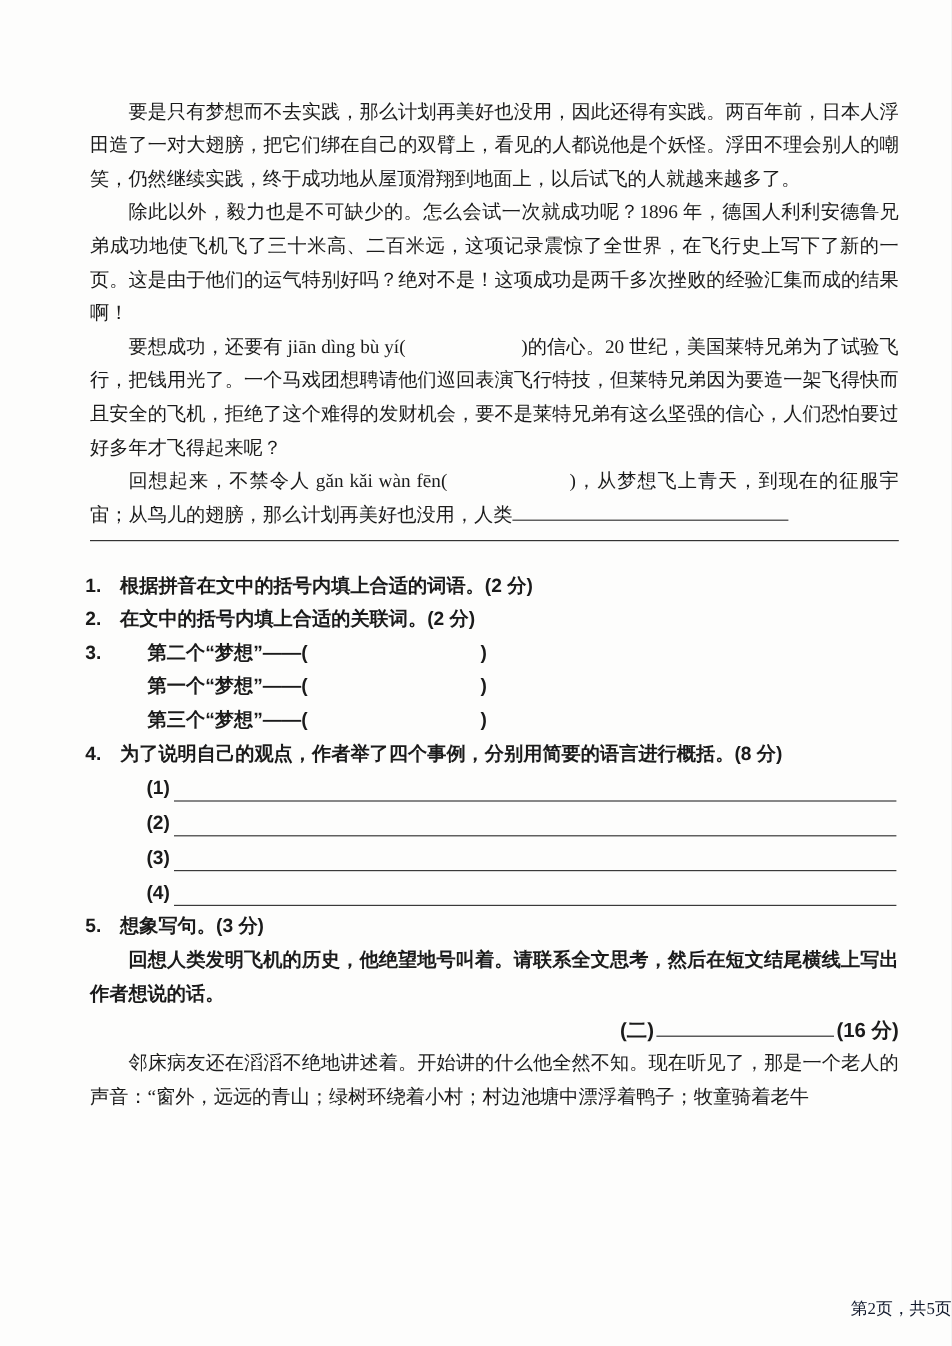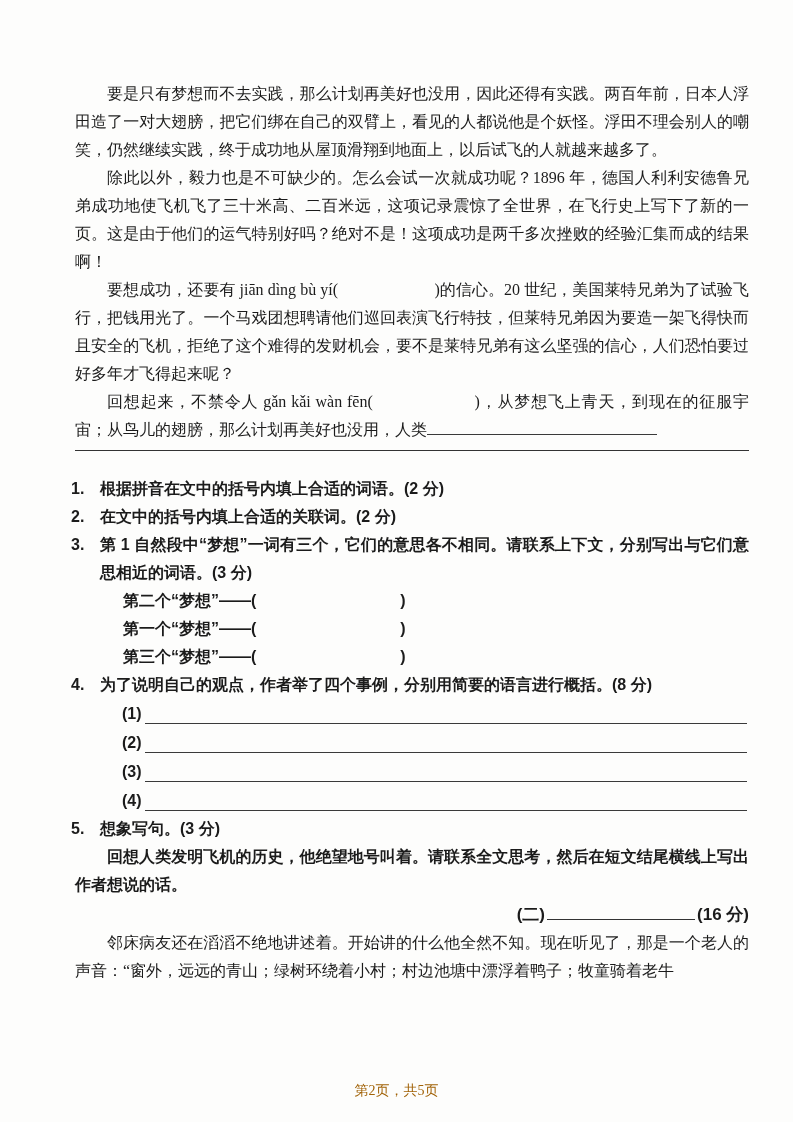--- a/index.html
+++ b/index.html
@@ -57,23 +57,23 @@
     display:inline-block;
     width:148px; height:2px;
     border-bottom:1.7px solid #333;
     vertical-align:baseline;
     margin:0 2px;
   }
 
   .footer {
     position:absolute;
     left:0; right:0; top:1082px;
-    text-align:center;
+    text-align:right;
     font-size:14px;
-    color:#a16207;
+    color:#0f172a;
     font-family:"Liberation Serif","DejaVu Serif",serif;
   }
 </style>
 </head>
 <body>
 
 <div class="page">
   <div class="content">
 
     <div>
@@ -88,21 +88,20 @@
       <p class="q">
         <span class="q-num">1.</span>
         <span>根据拼音在文中的括号内填上合适的词语。(2 分)</span>
       </p>
       <p class="q">
         <span class="q-num">2.</span>
         <span>在文中的括号内填上合适的关联词。(2 分)</span>
       </p>
       <p class="q">
         <span class="q-num">3.</span>
-        <span>第 1 自然段中“梦想”一词有三个，它们的意思各不相同。请联系上下文，分别写出与它们意思相近的词语。(3 分)</span>
       </p>
       <p class="subitem">第二个“梦想”——(　　　　　　　　　)</p>
       <p class="subitem">第一个“梦想”——(　　　　　　　　　)</p>
       <p class="subitem">第三个“梦想”——(　　　　　　　　　)</p>
 
       <p class="q">
         <span class="q-num">4.</span>
         <span>为了说明自己的观点，作者举了四个事例，分别用简要的语言进行概括。(8 分)</span>
       </p>
       <div class="q4-row">

